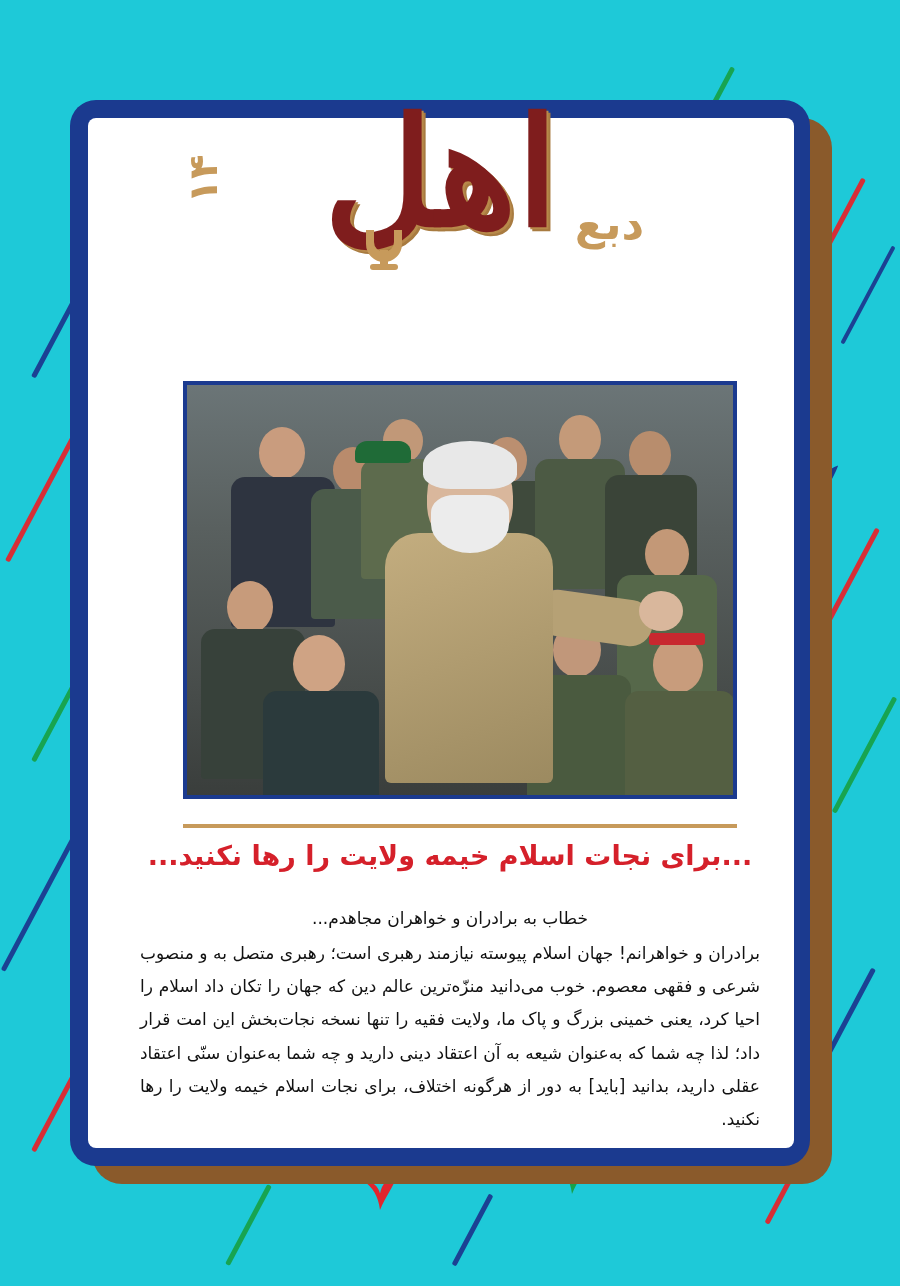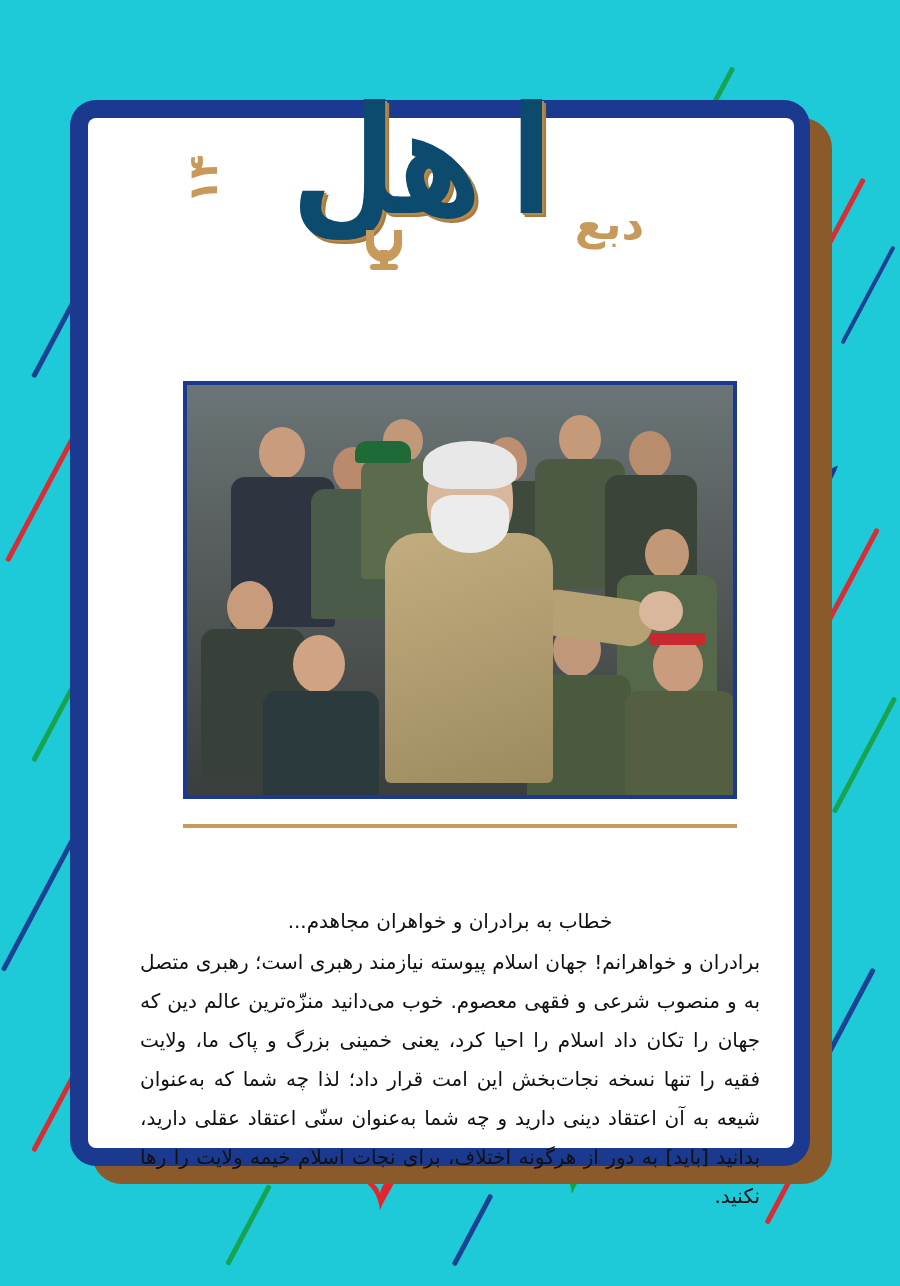--- a/index.html
+++ b/index.html
@@ -59,24 +59,24 @@
     left: 88px; top: 60px;
     width: 706px; height: 260px;
     overflow: visible;
   }
   .logo-wrap {
     position: absolute;
     left: 0; top: 0; width: 706px; height: 225px;
     display: flex; align-items: center; justify-content: center;
   }
   .logo-text {
-    font-family: Liberation Mono, monospace;
+    font-family: Liberation Sans, sans-serif;
     font-size: 150px;
     font-weight: bold;
-    color: #0c4a6e;
+    color: #7f1d1d;
     letter-spacing: -6px;
     line-height: 1;
     direction: rtl;
     text-shadow:
       2px 2px 0 #b8894a,
       4px 4px 0 #a87b40;
   }
   .logo-sub {
     position: absolute;
     right: 150px; top: 138px;
@@ -192,21 +192,21 @@
   }
 
   
   .body-text {
     position: absolute;
     left: 140px; top: 902px;
     width: 620px;
     direction: rtl;
     text-align: justify;
     color: #111;
-    font-size: 20px;
+    font-size: 17px;
     line-height: 1.95;
   }
   .body-text .lead {
     display: block;
     text-align: center;
     margin-bottom: 2px;
   }
   .body-text p { text-align: justify; }
 </style>
 </head>
@@ -366,19 +366,20 @@
       <div class="main-arm"></div>
       <div class="main-shirt"></div>
       <div class="main-head"></div>
       <div class="main-beard"></div>
       <div class="main-hair"></div>
       <div class="main-hand"></div>
     </div>
   </div>
 
   <div class="rule"></div>
+  <div class="headline">...برای نجات اسلام خیمه ولایت را رها نکنید...</div>
 
   <div class="body-text">
     <span class="lead">خطاب به برادران و خواهران مجاهدم...</span>
     <p>برادران و خواهرانم! جهان اسلام پیوسته نیازمند رهبری است؛ رهبری متصل به و منصوب شرعی و فقهی معصوم. خوب می‌دانید منزّه‌ترین عالم دین که جهان را تکان داد اسلام را احیا کرد، یعنی خمینی بزرگ و پاک ما، ولایت فقیه را تنها نسخه نجات‌بخش این امت قرار داد؛ لذا چه شما که به‌عنوان شیعه به آن اعتقاد دینی دارید و چه شما به‌عنوان سنّی اعتقاد عقلی دارید، بدانید [باید] به دور از هرگونه اختلاف، برای نجات اسلام خیمه ولایت را رها نکنید.</p>
   </div>
 
 </div>
 
 </body></html>

